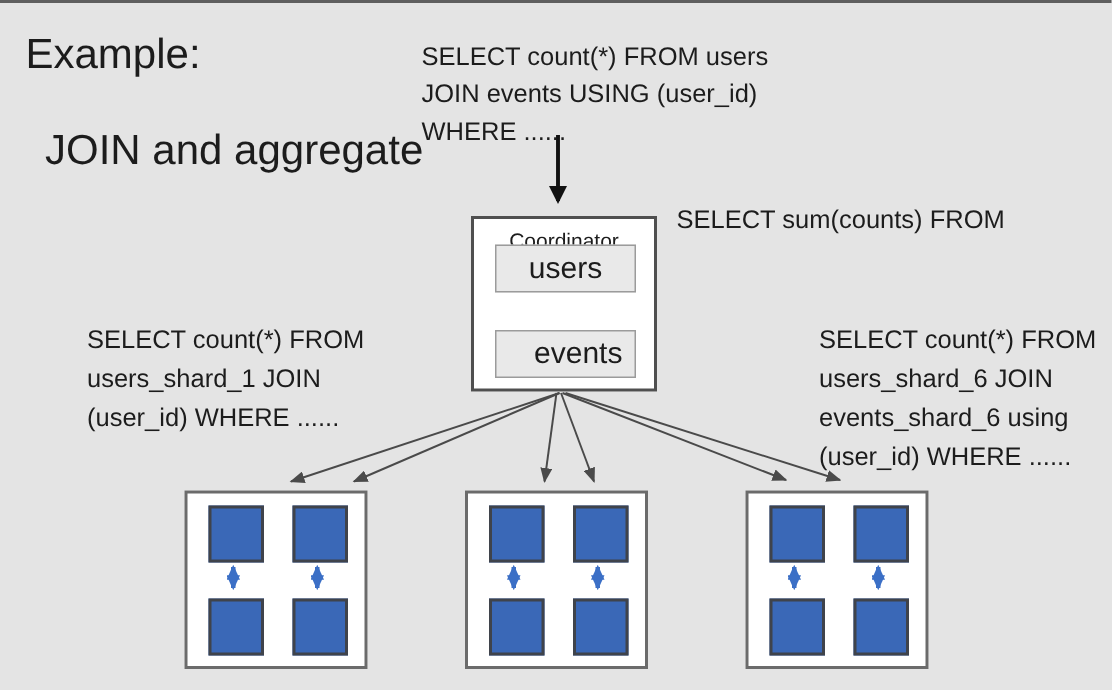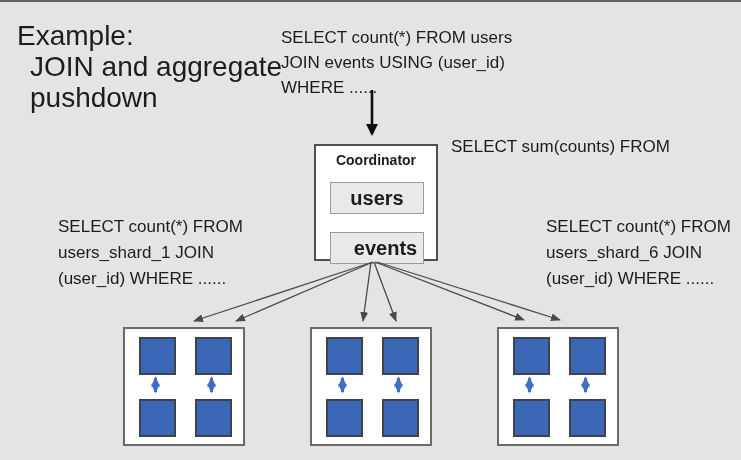--- a/index.html
+++ b/index.html
@@ -9,45 +9,44 @@
     font-family:"Liberation Sans", sans-serif;
     background:var(--background,#e4e4e4);
     color:var(--text,#1c1c1c);
     border-top:2px solid #5f5f5f;
     overflow:hidden;
   }
   .abs { position:absolute; }
 
   
   .heading { left:17px; top:18px; font-size:28px; line-height:31px; }
-  .heading .indent { padding-left:13px; }
+  .heading .indent { padding-left:13px;margin-top:33px; }
   .sql { font-size:17px; line-height:25px; white-space:nowrap; }
   .sql-incoming { left:281px; top:23px; }
   .sql-merge    { left:451px; top:132px; line-height:26px; }
   .sql-shard    { line-height:26px; }
   .sql-shard-1  { left:58px;  top:212px; }
   .sql-shard-6  { left:546px; top:212px; }
 
   
   .coordinator {
     left:314px; top:142px; width:124px; height:117px;
     background:var(--node-fill,#fff);
     border:2px solid var(--node-border,#4f4f4f);
-    font-weight:bold;
   }
   .coordinator-label { text-align:center; margin-top:6px; font-size:14px; }
   .table-box {
     position:absolute; left:14px; width:94px; height:32px;
     background:var(--table-fill,#e9e9e9);
     border:1px solid var(--table-border,#9b9b9b);
     display:flex; align-items:center; justify-content:center;
     font-size:20px;
   }
-  .table-users  { top:36px; }
-  .table-events { top:86px;padding-left:17px; }
+  .table-users  { top:17px; }
+  .table-events { top:74px;padding-left:17px; }
 
   
   .worker {
     top:325px; width:122px; height:119px;
     background:var(--node-fill,#fff);
     border:2px solid #6b6b6b;
   }
   .worker-1 { left:123px; } .worker-2 { left:310px; } .worker-3 { left:497px; }
   .sq {
     position:absolute; width:37px; height:38px;
@@ -65,21 +64,20 @@
   .mk-black { fill:var(--arrow-black,#111); }
   .mk-gray  { fill:var(--arrow-gray,#4a4a4a); }
   .mk-blue  { fill:var(--arrow-blue,#3b6fc6); }
 </style>
 </head>
 <body>
 
 <div class="abs heading">
   <div>Example:</div>
   <div class="indent">JOIN and aggregate</div>
-  <div class="indent">pushdown</div>
 </div>
 
 <div class="abs sql sql-incoming">
   <div>SELECT count(*) FROM users</div>
   <div>JOIN events USING (user_id)</div>
   <div>WHERE ......</div>
 </div>
 
 <div class="abs sql sql-merge">
   <div>SELECT sum(counts) FROM</div>
@@ -87,20 +85,21 @@
 
 <div class="abs sql sql-shard sql-shard-1">
   <div>SELECT count(*) FROM</div>
   <div>users_shard_1 JOIN</div>
   <div>(user_id) WHERE ......</div>
 </div>
 
 <div class="abs sql sql-shard sql-shard-6">
   <div>SELECT count(*) FROM</div>
   <div>users_shard_6 JOIN</div>
+  <div>events_shard_6 using</div>
   <div>(user_id) WHERE ......</div>
 </div>
 
 <div class="abs coordinator">
   <div class="coordinator-label">Coordinator</div>
   <div class="table-box table-users">users</div>
   <div class="table-box table-events">events</div>
 </div>
 
 <div class="abs worker worker-1">

